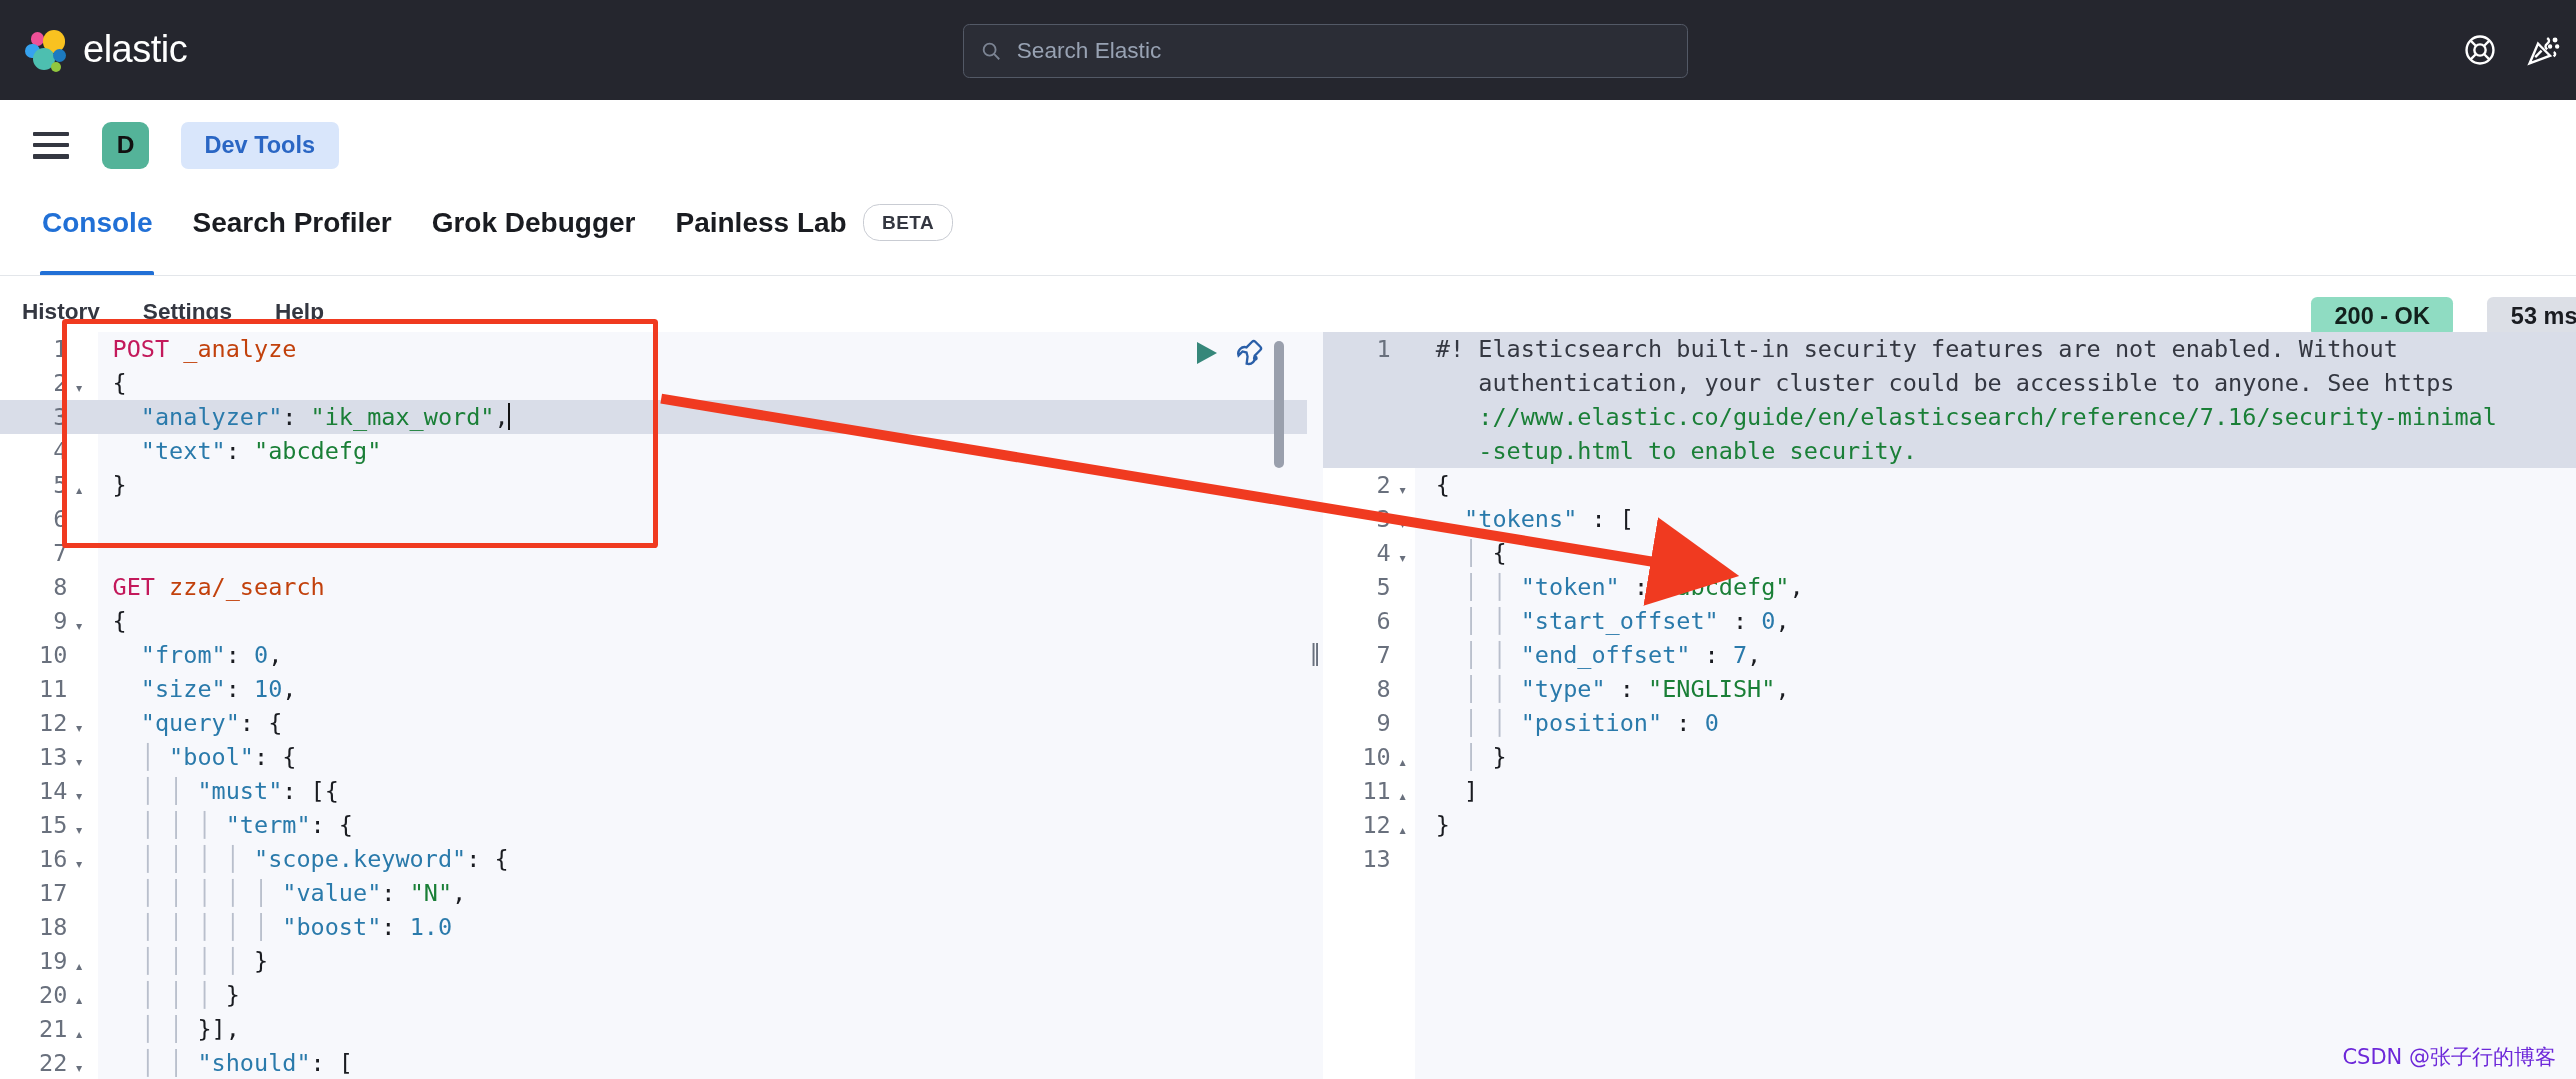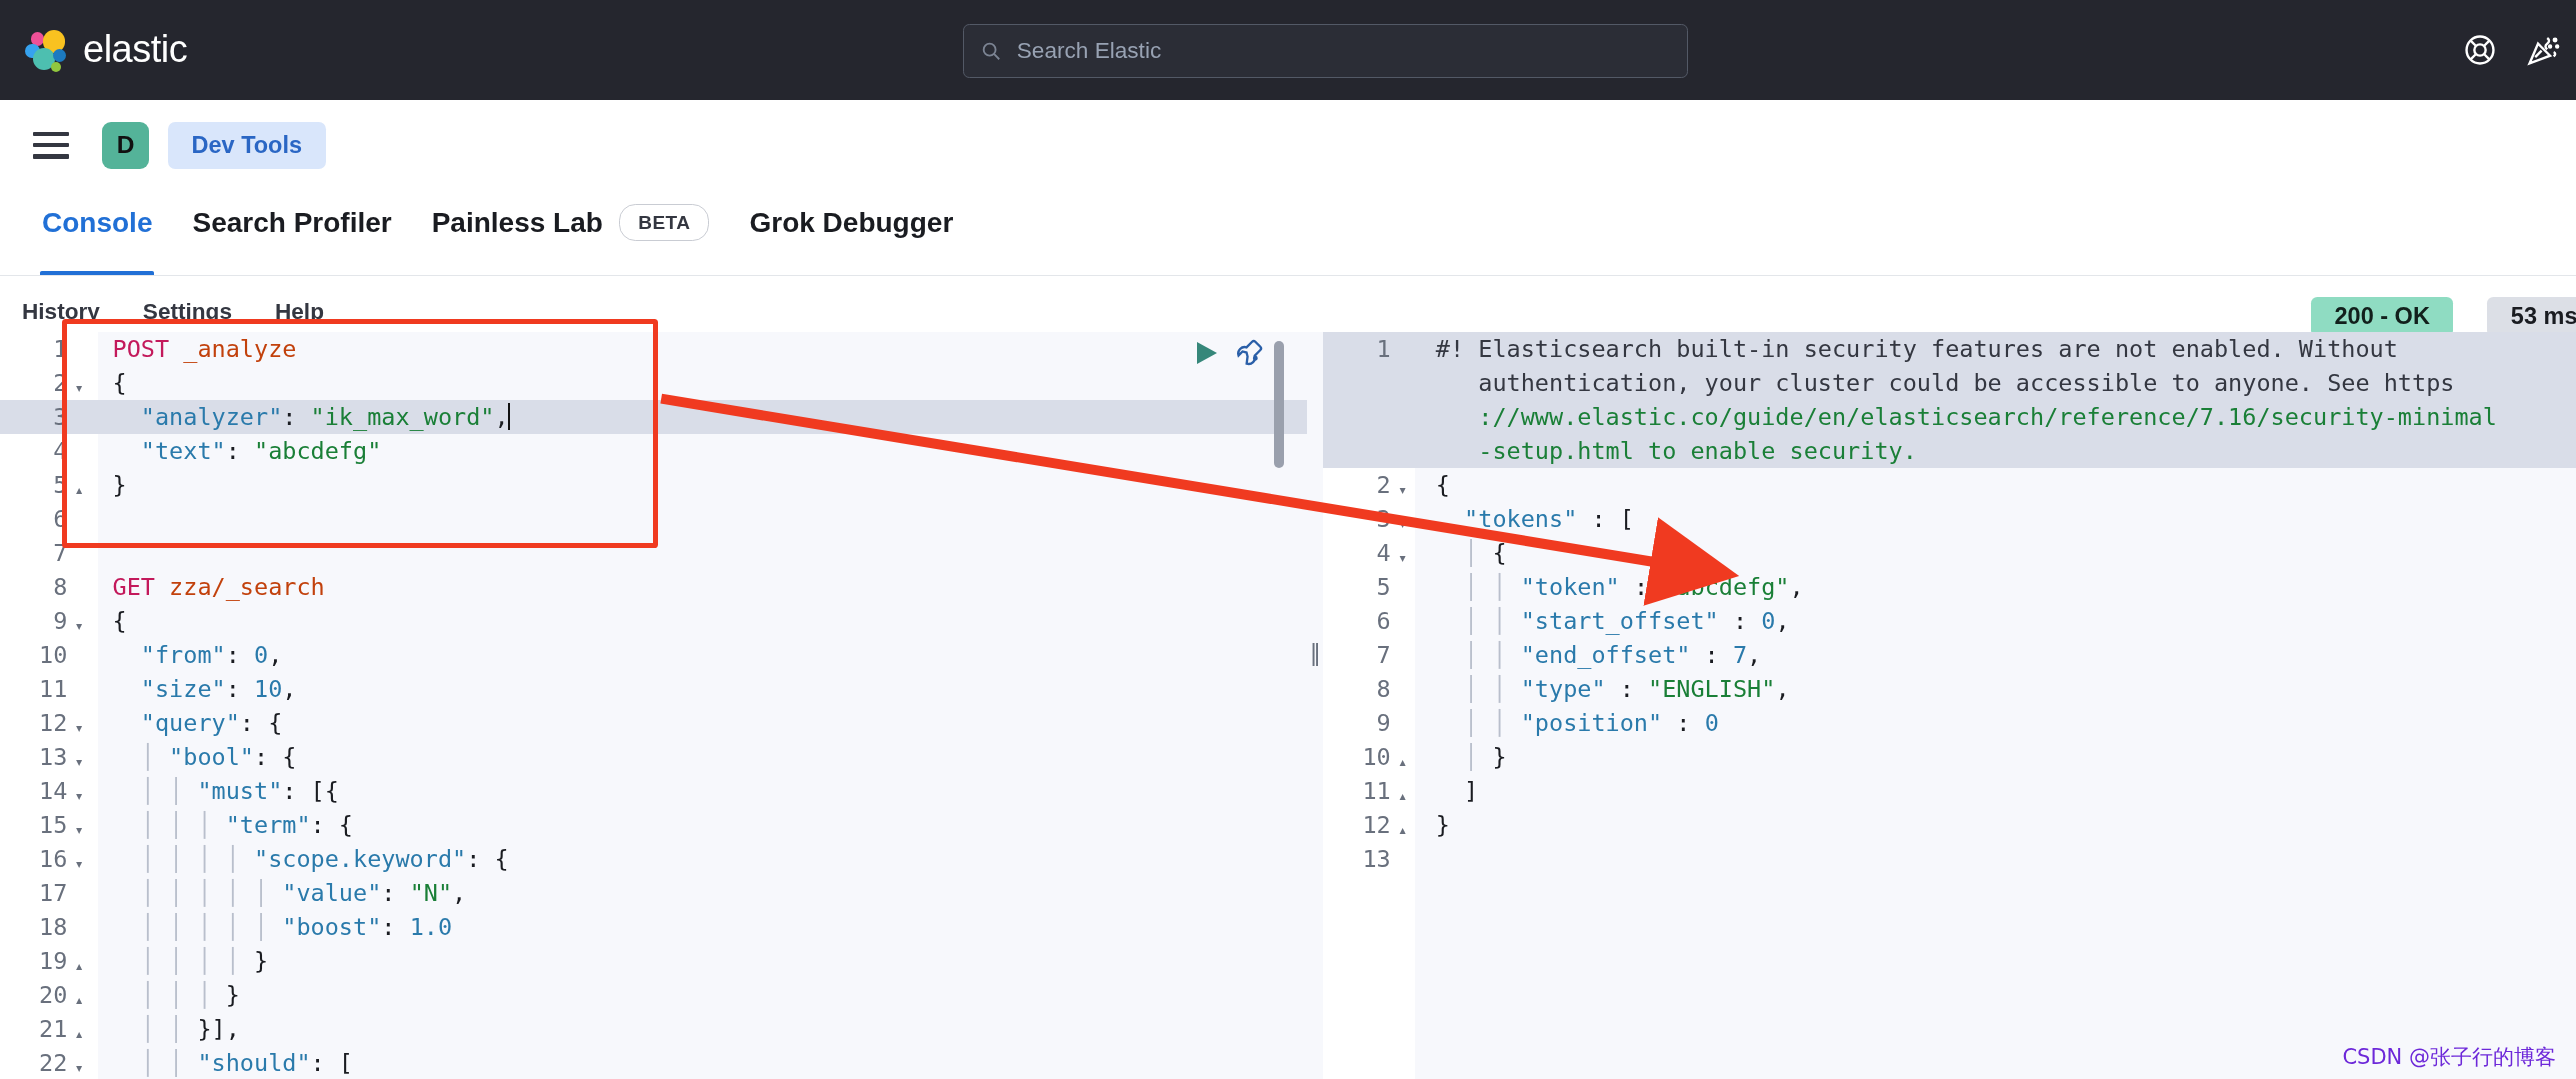--- a/index.html
+++ b/index.html
@@ -66,21 +66,21 @@
   .hamburger i { display: block; height: 4.5px; background: #343741; border-radius: 0.9px; }
   .space-badge {
     margin-left: 33px;
     width: 47px; height: 47px; border-radius: 9px;
     background: #54b399; color: #111;
     font-size: 24.5px; font-weight: 700;
     display: flex; align-items: center; justify-content: center;
     cursor: pointer;
   }
   .crumb-pill {
-    margin-left: 19px;
+    margin-left: 32px;
     background: #d9e6fb; color: #2a66c4;
     font-size: 23.5px; font-weight: 600;
     padding: 10px 23.5px; border-radius: 7.2px;
     cursor: pointer;
   }
 
   
   .tab-bar {
     position: absolute; top: 190px; left: 0;
     width: 2576px; height: 86px;
@@ -290,25 +290,25 @@
 </div>
 
 <div class="tab-bar">
   <div class="tab active">
     <span>Console</span>
   </div>
   <div class="tab">
     <span>Search Profiler</span>
   </div>
   <div class="tab">
+    <span>Grok Debugger</span>
+  </div>
+  <div class="tab">
     <span>Painless Lab</span>
     <span class="beta-badge">BETA</span>
-  </div>
-  <div class="tab">
-    <span>Grok Debugger</span>
   </div>
 </div>
 
 <div class="console-menu">
   <div class="mitem">History</div>
   <div class="mitem">Settings</div>
   <div class="mitem">Help</div>
 </div>
 
 <div class="status-chips">

